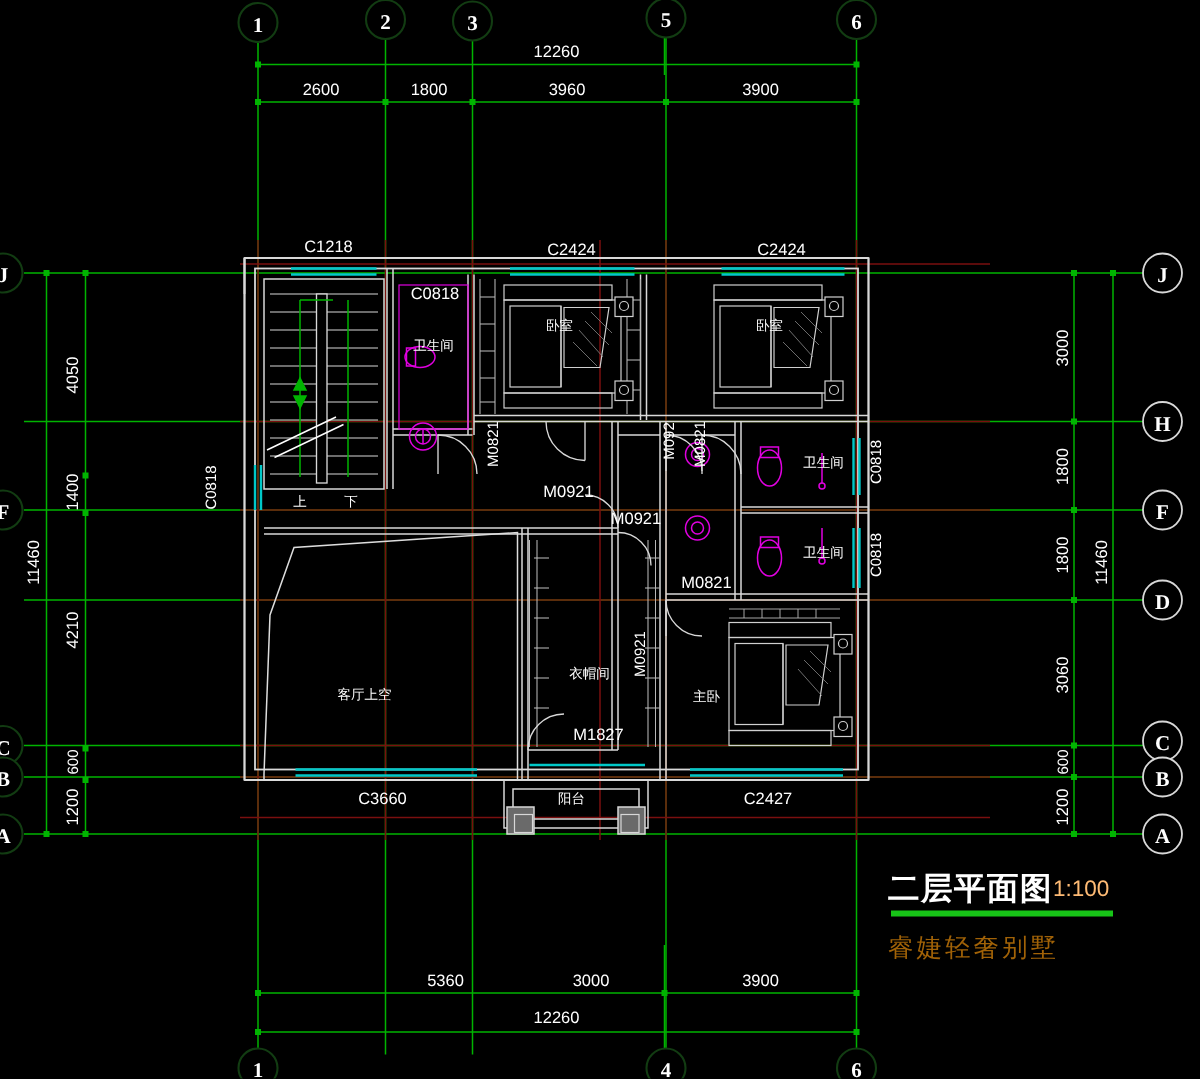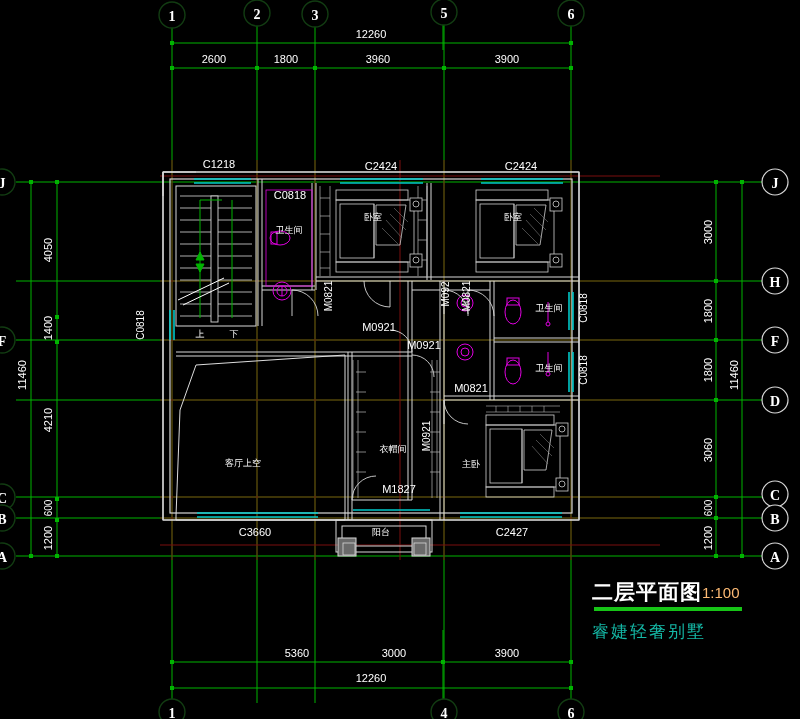--- a/index.html
+++ b/index.html
@@ -8,21 +8,21 @@
   svg{display:block;}
   .dimtxt{fill:#ffffff;font-family:"Liberation Sans",sans-serif;font-size:11px;}
   .dimtxt-sm{fill:#ffffff;font-family:"Liberation Sans",sans-serif;font-size:10px;}
   .gridlabel{fill:#ffffff;font-family:"Liberation Serif",serif;font-size:14px;font-weight:700;}
   .roomtxt{fill:#ffffff;font-family:"Liberation Sans",sans-serif;font-size:9px;}
   .tagtxt{fill:#ffffff;font-family:"Liberation Sans",sans-serif;font-size:11px;}
   .tagtxt-sm{fill:#ffffff;font-family:"Liberation Sans",sans-serif;font-size:10px;}
   .title-main{position:absolute;color:#ffffff;font-family:"DejaVu Sans",sans-serif;font-weight:700;font-size:21px;letter-spacing:1px;}
   .title-scale{position:absolute;color:#fdba74;font-family:"Liberation Sans",sans-serif;font-size:15px;}
   .title-rule{position:absolute;background:#17c417;height:4px;}
-  .title-sub{position:absolute;color:#14b8a6;font-family:"DejaVu Sans",sans-serif;font-size:17px;letter-spacing:2px;}
+  .title-sub{position:absolute;color:#a16207;font-family:"DejaVu Sans",sans-serif;font-size:17px;letter-spacing:2px;}
 </style>
 </head>
 <body>
 
 <div id="root">
 
 <svg width="800" height="719" viewBox="0 0 800 719">
   <rect x="0" y="0" width="800" height="719" fill="#000000"></rect>
 
   <g stroke="#00b400" stroke-width="1">

